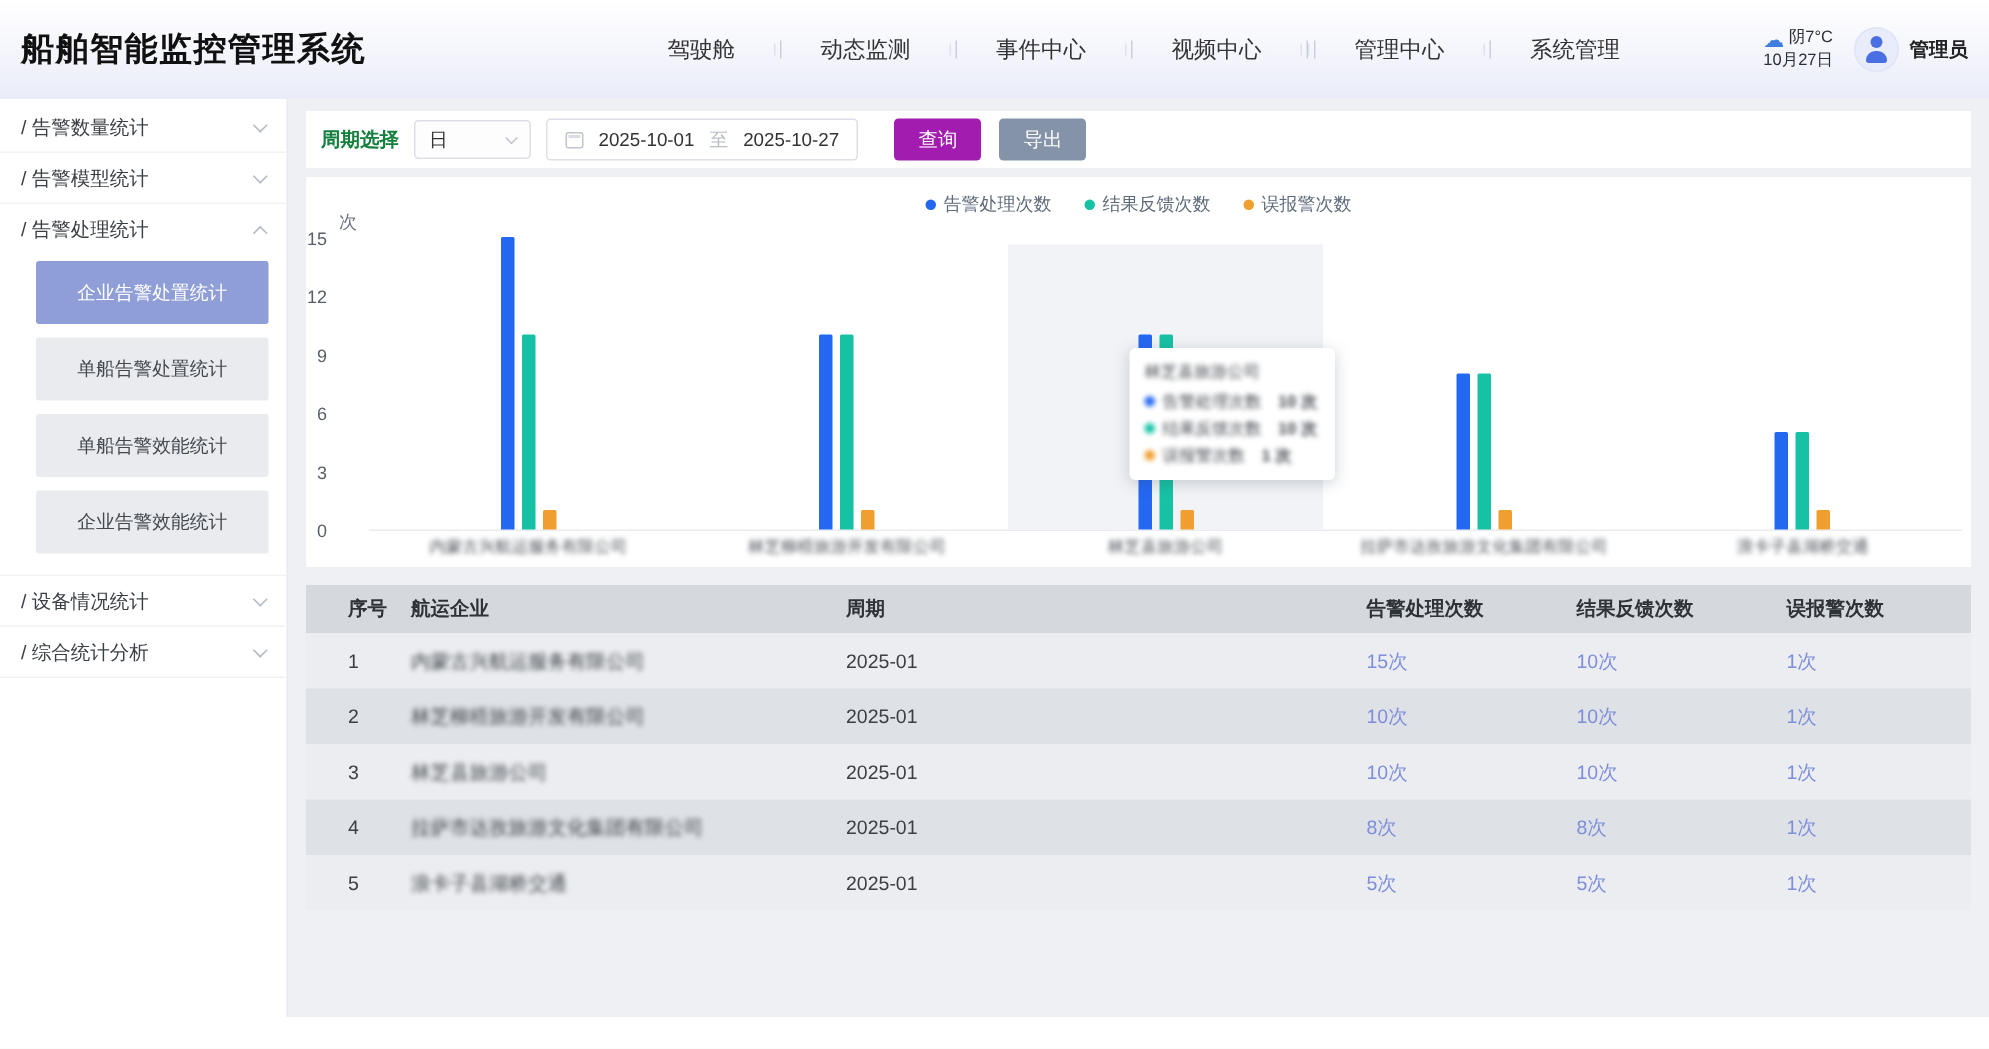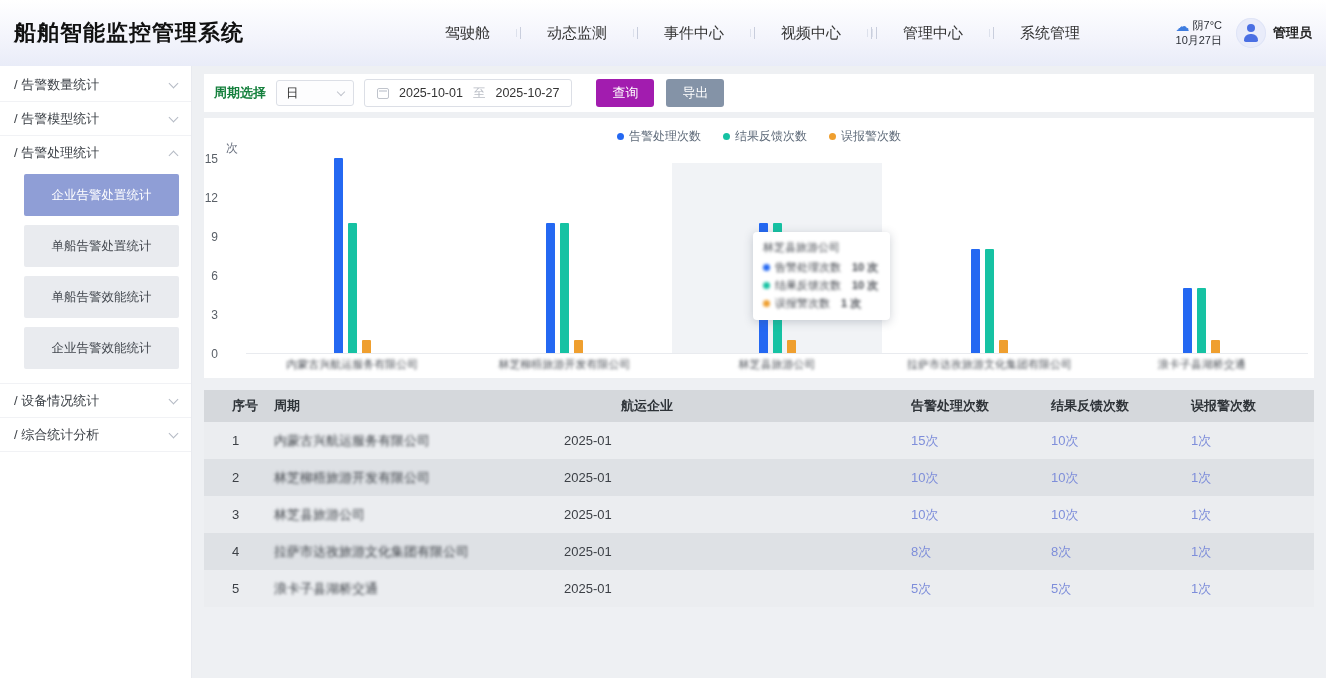--- a/index.html
+++ b/index.html
@@ -273,22 +273,22 @@
           <span class="tip-dot" style="background: rgb(239, 159, 47);"></span>
           <span>误报警次数</span>
           <span class="tip-val">1 次</span>
         </div>
       </div>
     </div>
 
     <div class="table">
       <div class="t-row t-head">
         <div class="tc c1">序号</div>
+        <div class="tc c2">航运企业</div>
         <div class="tc c3">周期</div>
-        <div class="tc c2">航运企业</div>
         <div class="tc c4">告警处理次数</div>
         <div class="tc c5">结果反馈次数</div>
         <div class="tc c6">误报警次数</div>
       </div>
 
       <div class="t-row odd">
         <div class="tc c1">1</div>
         <div class="tc c2 blur-text">内蒙古兴航运服务有限公司</div>
         <div class="tc c3">2025-01</div>
         <div class="tc c4"><span class="link">15次</span></div>

